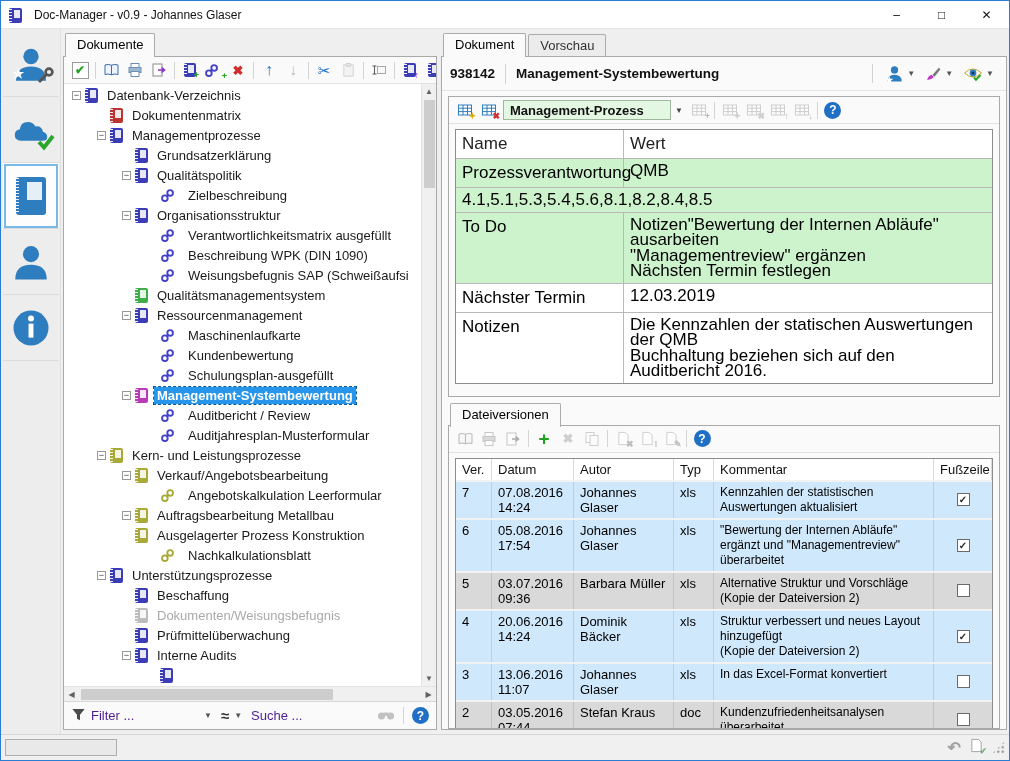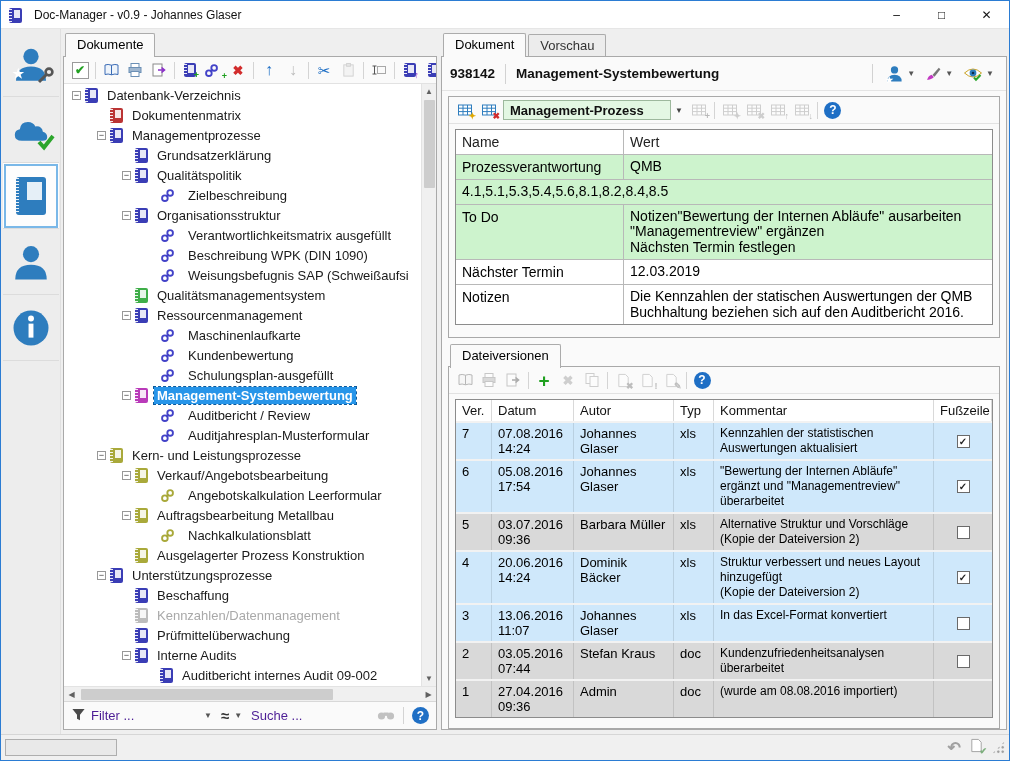--- a/index.html
+++ b/index.html
@@ -59,21 +59,21 @@
   .doctitle{font-size:13.5px;font-weight:bold;color:#111;}
   .hicons{margin-left:auto;display:flex;align-items:center;gap:2px;border-left:1px solid #d2d2d2;padding-left:8px;}
   .hic{display:inline-flex;align-items:center;gap:3px;padding:0 4px;}
   .rpinner{flex:1;display:flex;flexDirection:column;min-height:0;flex-direction:column;padding:6px 6px 0 6px;overflow:hidden;}
   .secbox{background:#fafafa;border:1px solid #a9a9a9;display:flex;flex-direction:column;overflow:hidden;}
   .ov{position:relative;display:inline-flex;}
   .badge{position:absolute;right:-3px;bottom:-3px;font-size:9px;font-weight:bold;font-style:normal;line-height:1;}
   .combo{height:20px;min-width:168px;background:#e3f7e3;border:1px solid #9db89d;display:inline-flex;align-items:center;padding:0 6px;font-size:13px;font-weight:bold;color:#111;margin:0 2px;}
   .comboarr{font-size:8px;color:#444;margin:0 4px 0 2px;}
   
-  .ftable{margin:5px 6px 12px 6px;border:1px solid #8c8c8c;background:#fff;width:538px;font-size:14px;flex:0 0 auto;}
+  .ftable{margin:5px 6px 12px 6px;border:1px solid #8c8c8c;background:#fff;width:538px;font-size:17px;flex:0 0 auto;}
   .frow{display:flex;border-top:1px solid #b8b8b8;}
   .frow.head{border-top:none;}
   .fc1{width:168px;flex:0 0 auto;padding:4px 6px;border-right:1px solid #b8b8b8;}
   .fc2{flex:1;padding:4px 6px;}
   .frow.head .fc1,.frow.head .fc2{background:#fff;color:#222;}
   .frow.hl{background:#cdf3cd;}
   .fline{line-height:15.5px;}
   
   .vtable{margin:5px 6px 8px 6px;border:1px solid #8c8c8c;background:#fff;width:538px;font-size:13px;flex:0 0 auto;}
   .vrow{display:flex;border-top:2px solid #f2f2f2;}
@@ -486,42 +486,42 @@
               </div>
               <div class="trow">
                 <span style="width: 58px; flex: 0 0 auto;"></span>
                 <span class="exp">−</span>
                 <span class="nb" style="background: rgb(169, 169, 58);">
                   <i></i>
                 </span>
                 <span class="tlabel">Auftragsbearbeitung Metallbau</span>
               </div>
               <div class="trow">
+                <span style="width: 58px; flex: 0 0 auto;"></span>
+                <span class="expsp"></span>
+                <span class="nb" style="background: rgb(169, 169, 58);">
+                  <i></i>
+                </span>
+                <span class="tlabel">Ausgelagerter Prozess Konstruktion</span>
+              </div>
+              <div class="trow">
                 <span style="width: 83px; flex: 0 0 auto;"></span>
                 <span class="expsp"></span>
                 <span style="display: inline-flex; margin-right: 5px;">
                   <svg class="ch" width="15" height="15" viewBox="0 0 16 16">
                     <g fill="none" stroke="#a9a93a" stroke-width="2">
                       <circle cx="5.2" cy="10.8" r="3"></circle>
                       <circle cx="10.8" cy="5.2" r="3"></circle>
                       <path d="M6.8 9.2 L9.2 6.8"></path>
                     </g>
                   </svg>
                 </span>
                 <span class="tlabel">Nachkalkulationsblatt</span>
               </div>
               <div class="trow">
-                <span style="width: 58px; flex: 0 0 auto;"></span>
-                <span class="expsp"></span>
-                <span class="nb" style="background: rgb(169, 169, 58);">
-                  <i></i>
-                </span>
-                <span class="tlabel">Ausgelagerter Prozess Konstruktion</span>
-              </div>
-              <div class="trow">
                 <span style="width: 33px; flex: 0 0 auto;"></span>
                 <span class="exp">−</span>
                 <span class="nb" style="background: rgb(58, 61, 181);">
                   <i></i>
                 </span>
                 <span class="tlabel">Unterstützungsprozesse</span>
               </div>
               <div class="trow">
                 <span style="width: 58px; flex: 0 0 auto;"></span>
                 <span class="expsp"></span>
@@ -529,21 +529,21 @@
                   <i></i>
                 </span>
                 <span class="tlabel">Beschaffung</span>
               </div>
               <div class="trow">
                 <span style="width: 58px; flex: 0 0 auto;"></span>
                 <span class="expsp"></span>
                 <span class="nb" style="background: rgb(188, 188, 188);">
                   <i></i>
                 </span>
-                <span class="tlabel disab">Kennzahlen/Datenmanagement</span>
+                <span class="tlabel disab">Dokumenten/Weisungsbefugnis</span>
               </div>
               <div class="trow">
                 <span style="width: 58px; flex: 0 0 auto;"></span>
                 <span class="expsp"></span>
                 <span class="nb" style="background: rgb(58, 61, 181);">
                   <i></i>
                 </span>
                 <span class="tlabel">Prüfmittelüberwachung</span>
               </div>
               <div class="trow">
@@ -553,21 +553,20 @@
                   <i></i>
                 </span>
                 <span class="tlabel">Interne Audits</span>
               </div>
               <div class="trow">
                 <span style="width: 83px; flex: 0 0 auto;"></span>
                 <span class="expsp"></span>
                 <span class="nb" style="background: rgb(58, 61, 181);">
                   <i></i>
                 </span>
-                <span class="tlabel">Auditbericht internes Audit 09-002</span>
               </div>
               <div class="trow">
                 <span style="width: 33px; flex: 0 0 auto;"></span>
               </div>
             </div>
           <div class="vsb">
             <div class="sbarrow">▲</div>
             <div class="vthumb"></div>
             <div class="vfill"></div>
             <div class="sbarrow">▼</div>

